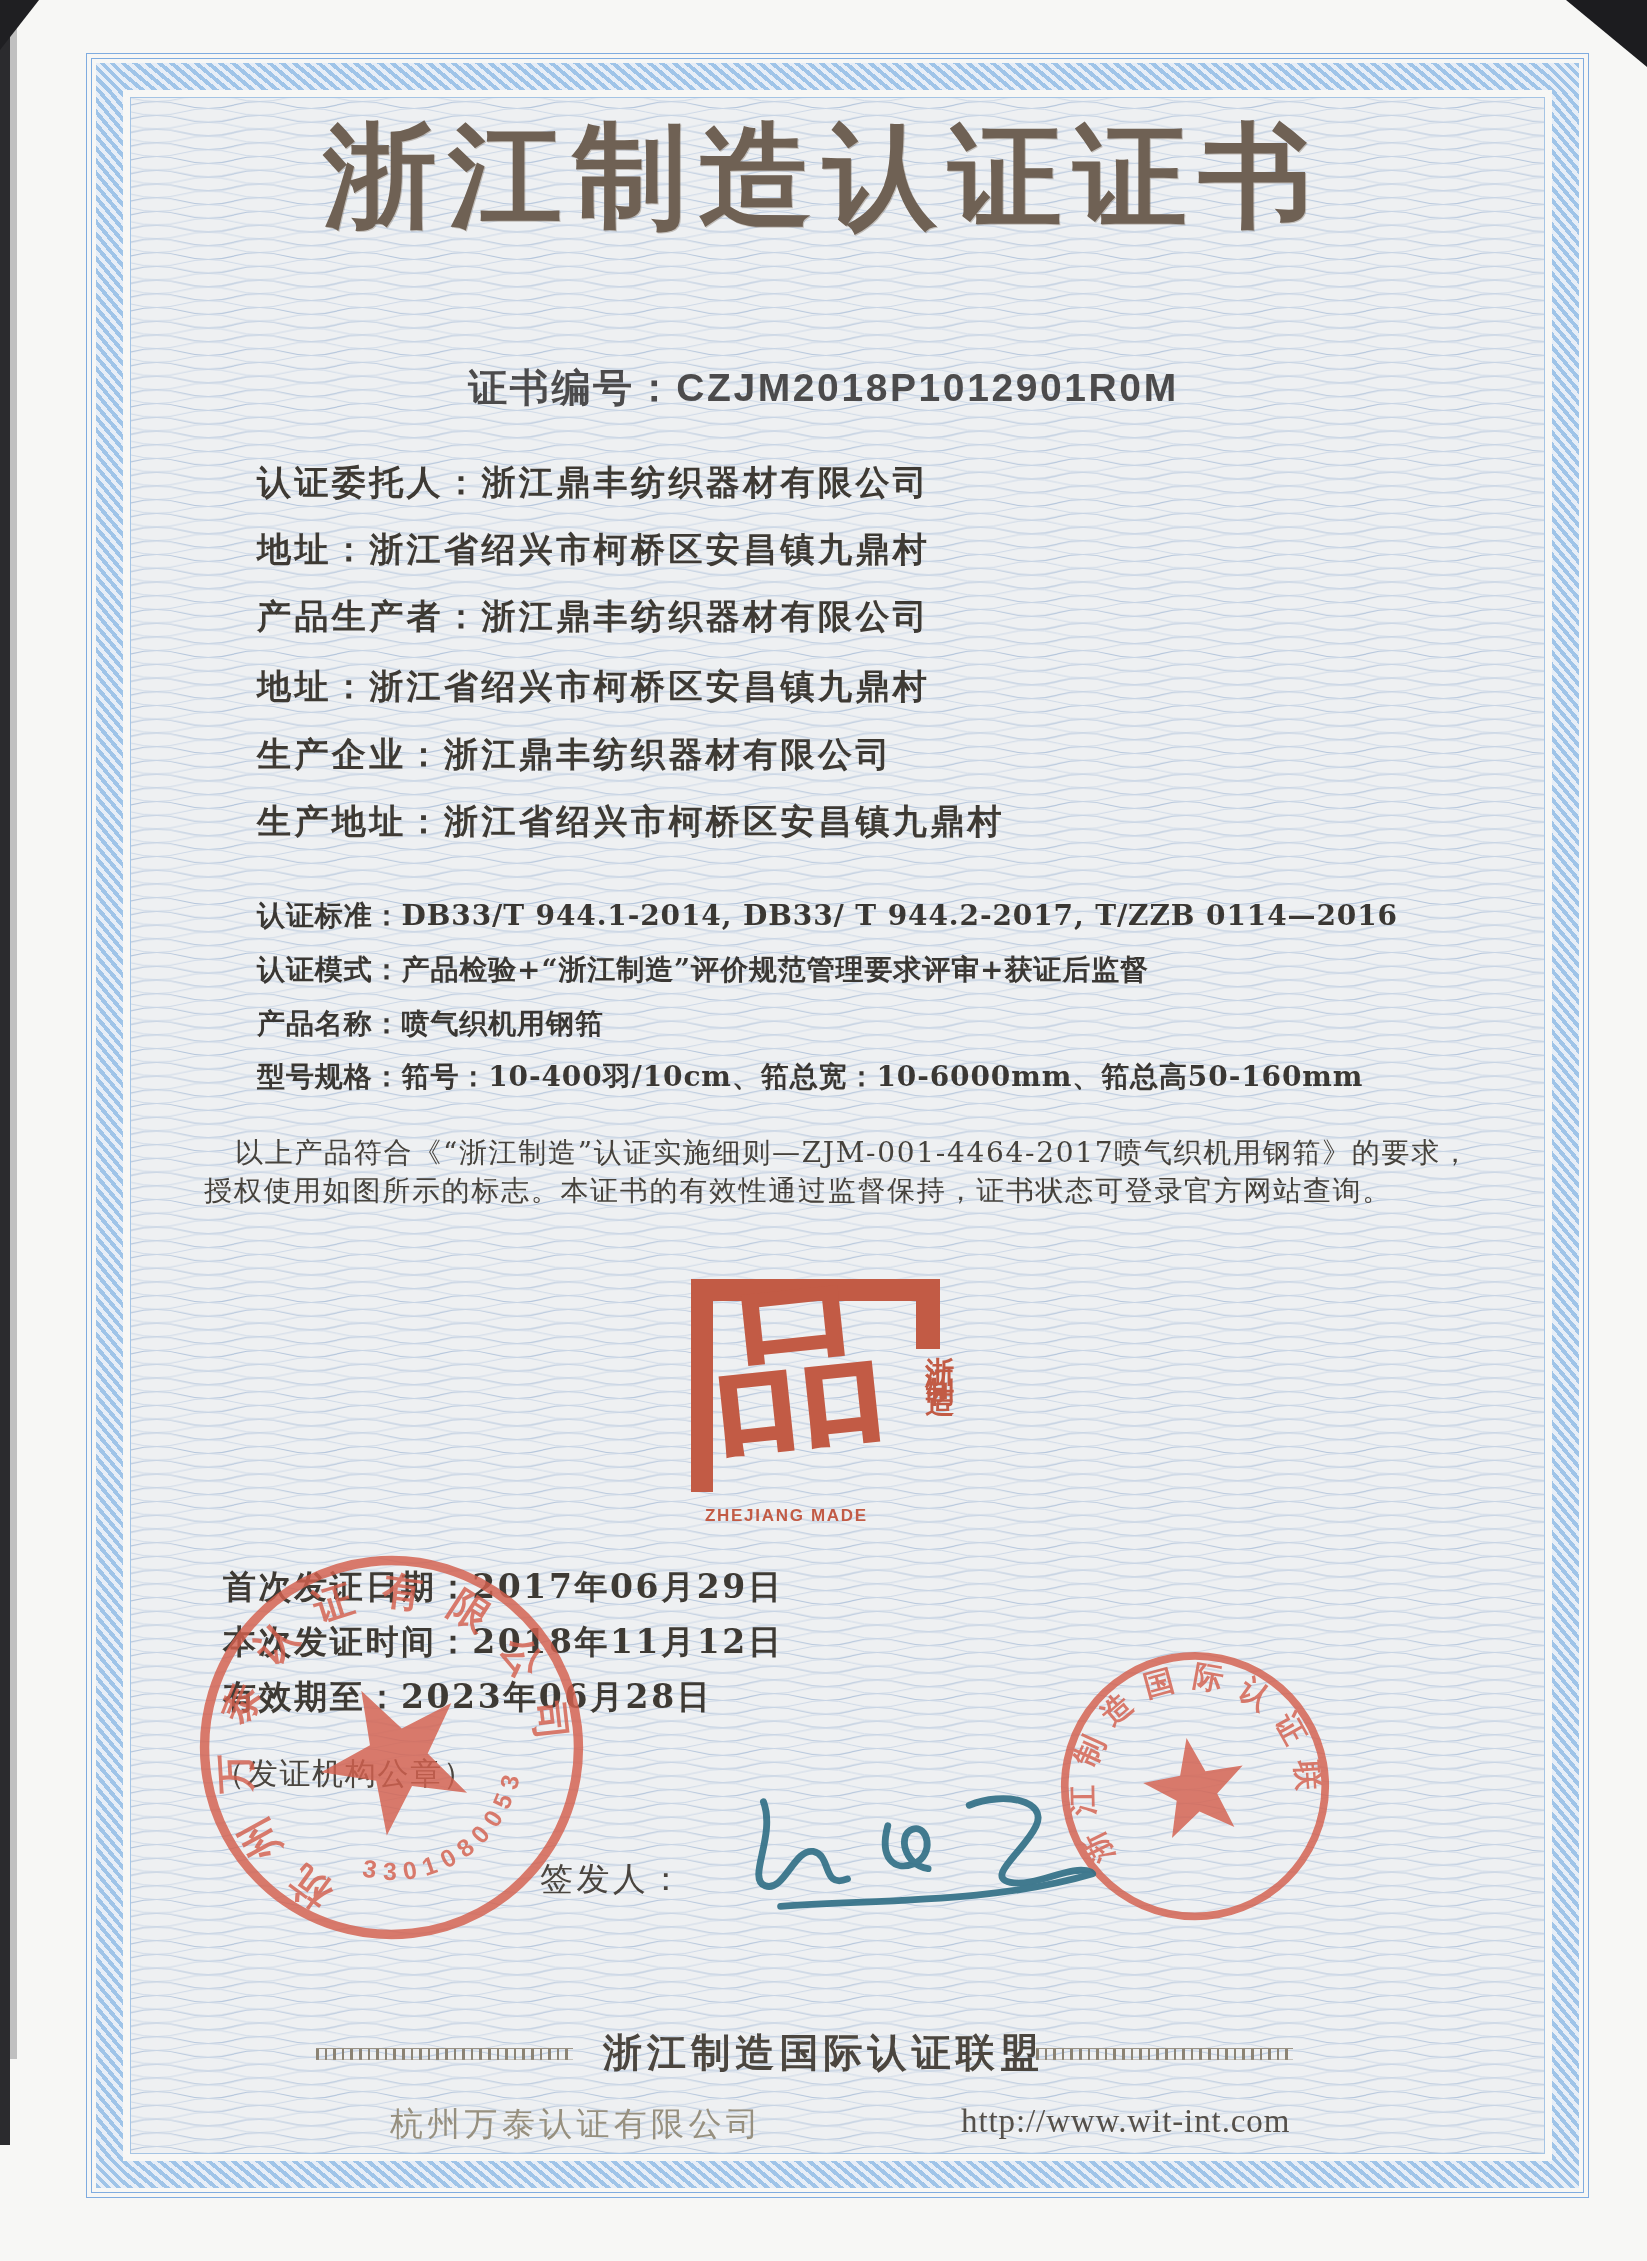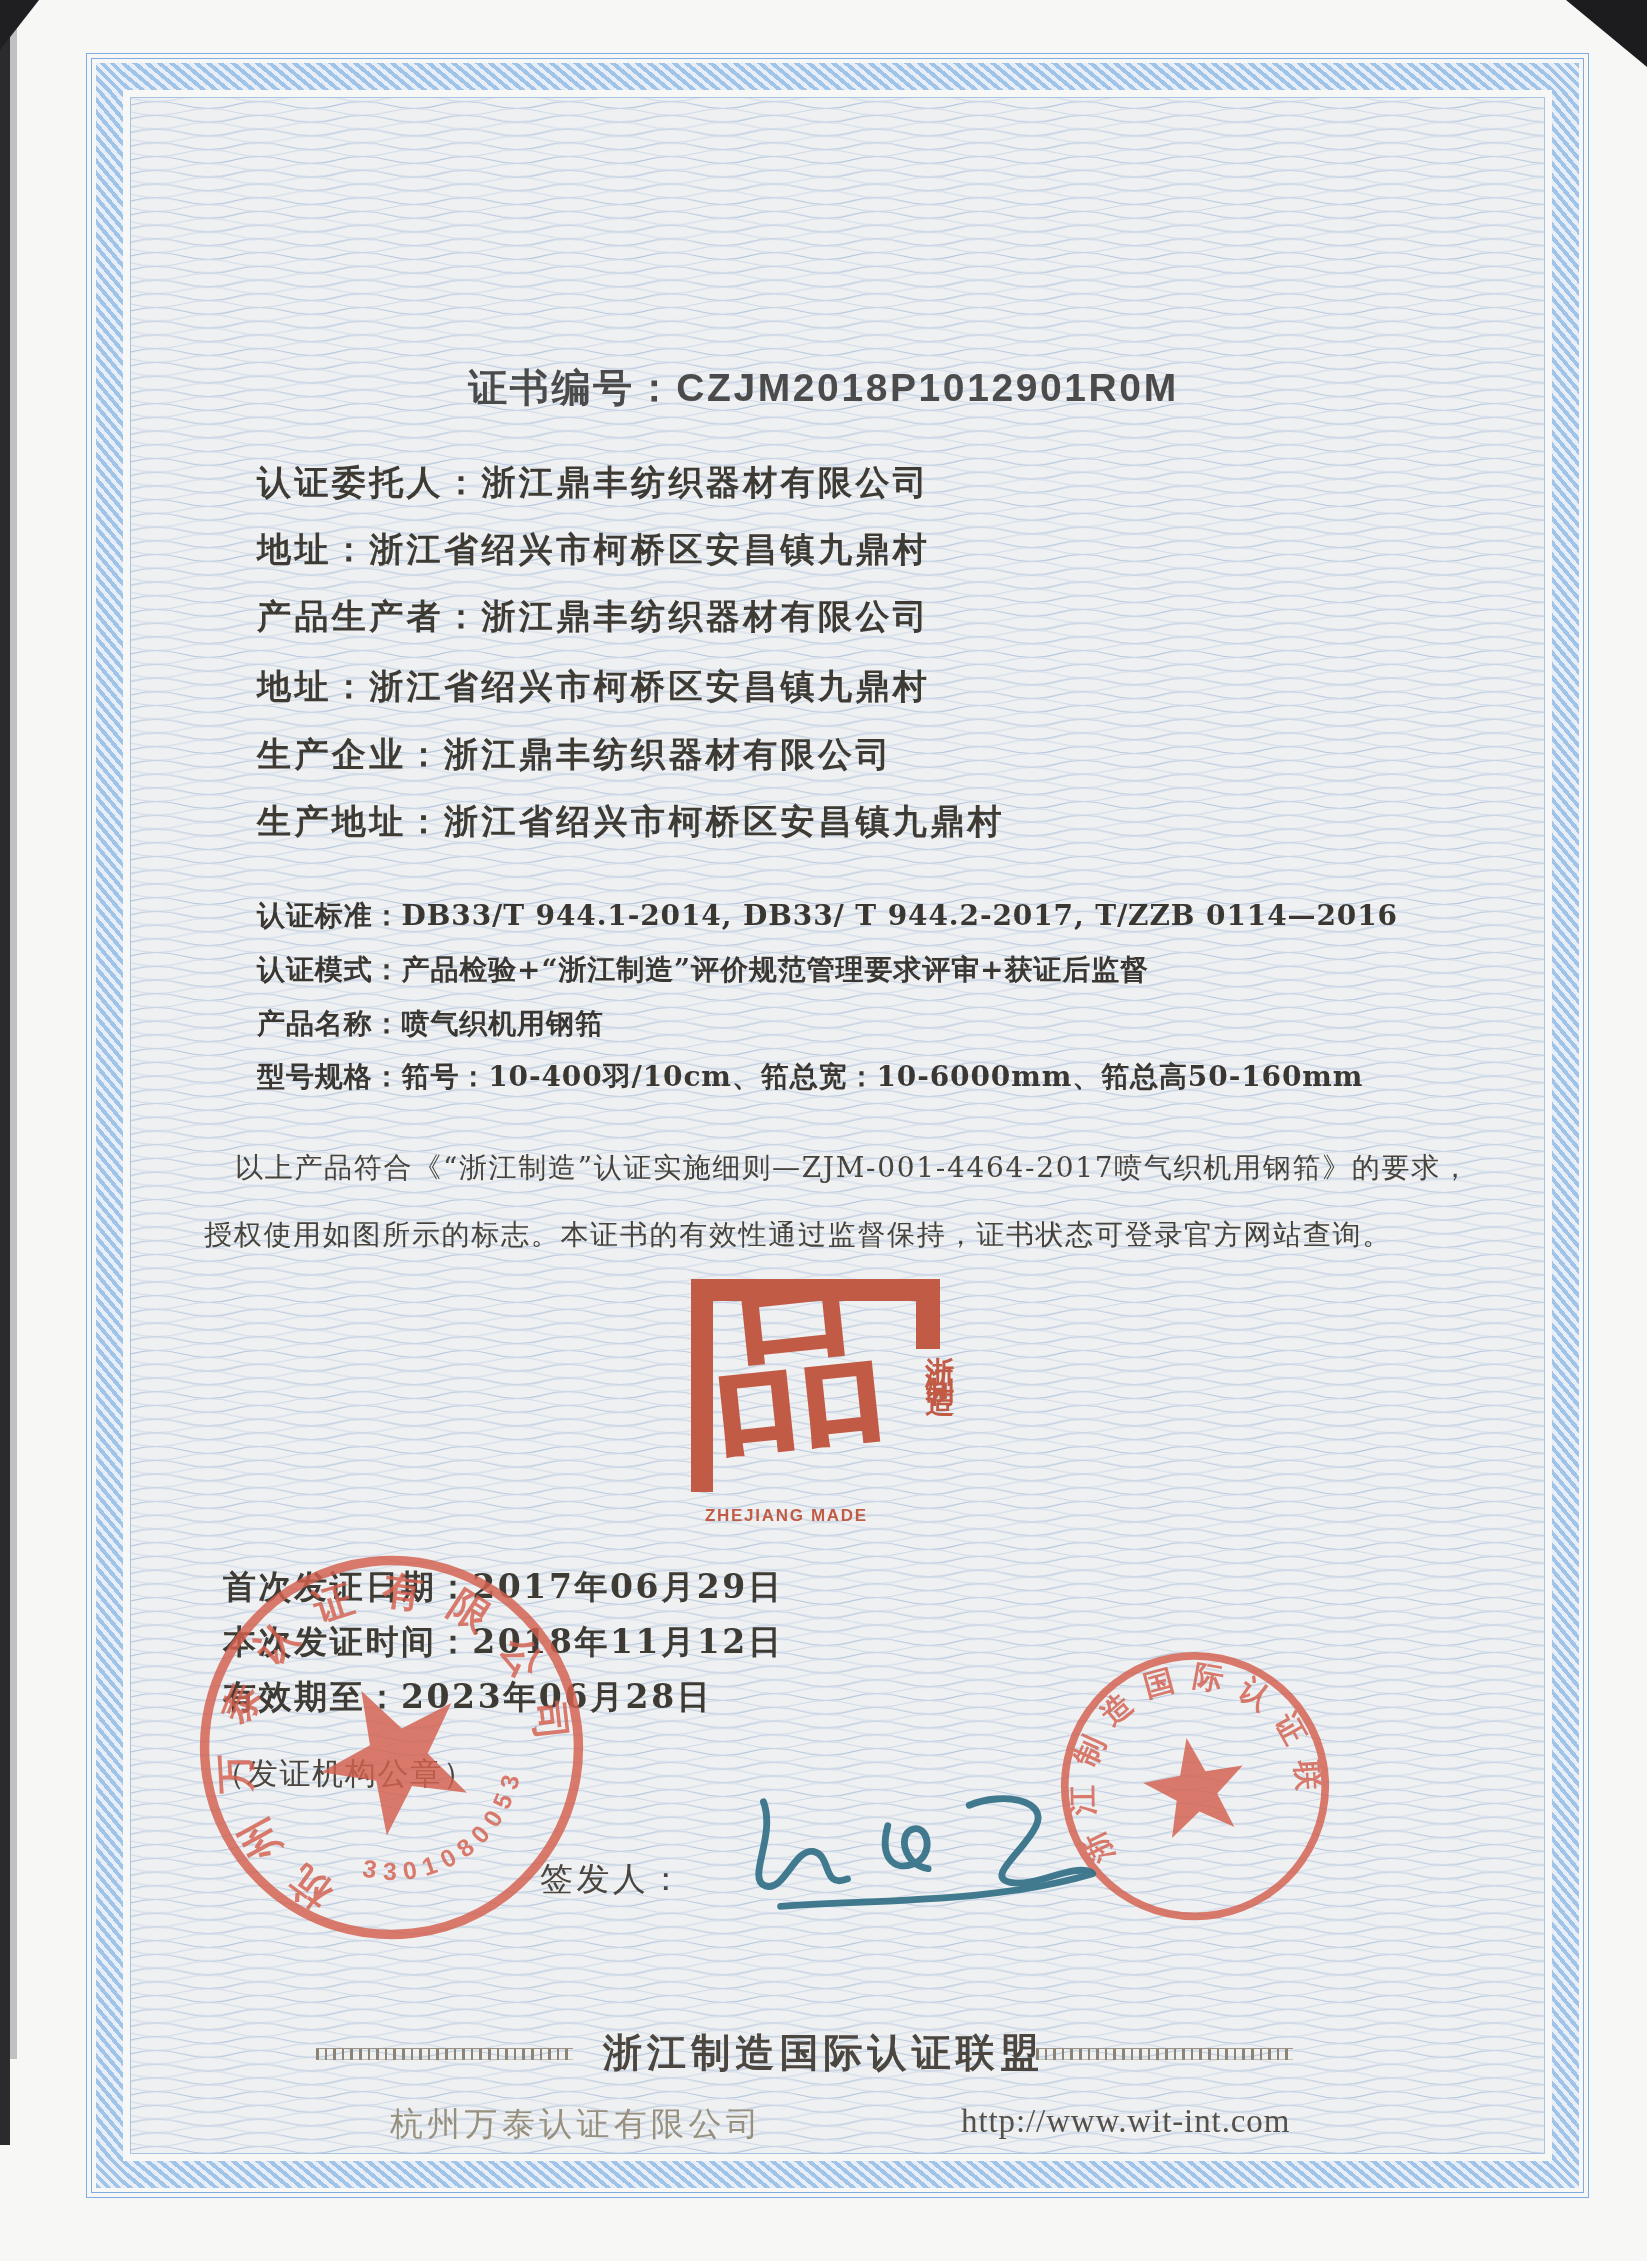--- a/index.html
+++ b/index.html
@@ -24,21 +24,21 @@
   .layer{position:absolute;inset:0;}
   .title{position:absolute;top:101px;left:0;width:100%;margin:0;text-align:center;
          font-weight:bold;font-size:113px;letter-spacing:12px;color:#6f6154;
          font-family:"DejaVu Serif",serif;text-shadow:0.9px 0.9px 0 rgba(111,97,84,.35);}
   .certno{position:absolute;top:343px;left:0;width:100%;text-align:center;
           font-family:"Liberation Sans",sans-serif;font-weight:bold;font-size:39px;
           color:#4c4b4c;letter-spacing:2.6px;margin-top:18px;}
   .field{position:absolute;left:257px;font-size:34px;font-weight:bold;color:#3e3a34;letter-spacing:3.4px;}
   .detail{position:absolute;left:257px;font-size:28px;font-weight:bold;color:#3a3733;letter-spacing:0.9px;}
   .statement{position:absolute;left:204px;top:1134px;width:1287px;margin:0;
-             font-size:28px;line-height:67px;color:#46423c;text-indent:31px;letter-spacing:1.7px;}
+             font-size:28px;line-height:38px;color:#46423c;text-indent:31px;letter-spacing:1.7px;}
   
   .logo{position:absolute;left:686px;top:1276px;width:276px;height:250px;}
   .logo .bar{position:absolute;background:#c25b45;}
   .logo-glyph{position:absolute;left:26px;top:-12px;font-size:170px;line-height:206px;color:#c25b45;
               font-weight:bold;transform:rotate(-6deg);font-family:"DejaVu Serif",serif;}
   .logo-side{position:absolute;right:1.7px;top:57px;writing-mode:vertical-rl;font-size:29px;
              font-weight:bold;color:#c25b45;letter-spacing:10.3px;font-family:"Liberation Sans",sans-serif;}
   .logo-caption{position:absolute;left:19px;bottom:0;font-size:17px;font-weight:bold;color:#c25b45;
                 letter-spacing:1.7px;font-family:"Liberation Sans",sans-serif;}
   .daterow{position:absolute;left:223px;font-size:33px;font-weight:bold;color:#3e3a34;letter-spacing:2.6px;}
@@ -78,20 +78,21 @@
           </pattern>
         </defs>
         <rect width="1652" height="2400" fill="url(#wv)"></rect>
         <rect width="1652" height="2400" fill="url(#wv2)"></rect>
       </svg>
     </div>
   </div>
 
   <div class="layer">
 
+    <h1 class="title">浙江制造认证证书</h1>
 
     <div class="certno"><span>证书编号：</span><span>CZJM2018P1012901R0M</span></div>
 
     <div class="field" style="top:460px"><span>认证委托人：</span><span>浙江鼎丰纺织器材有限公司</span></div>
     <div class="field" style="top:527px"><span>地址：</span><span>浙江省绍兴市柯桥区安昌镇九鼎村</span></div>
     <div class="field" style="top:594px"><span>产品生产者：</span><span>浙江鼎丰纺织器材有限公司</span></div>
     <div class="field" style="top:664px"><span>地址：</span><span>浙江省绍兴市柯桥区安昌镇九鼎村</span></div>
     <div class="field" style="top:799px"><span>生产地址：</span><span>浙江省绍兴市柯桥区安昌镇九鼎村</span></div>
     <div class="field" style="top:732px"><span>生产企业：</span><span>浙江鼎丰纺织器材有限公司</span></div>
 

